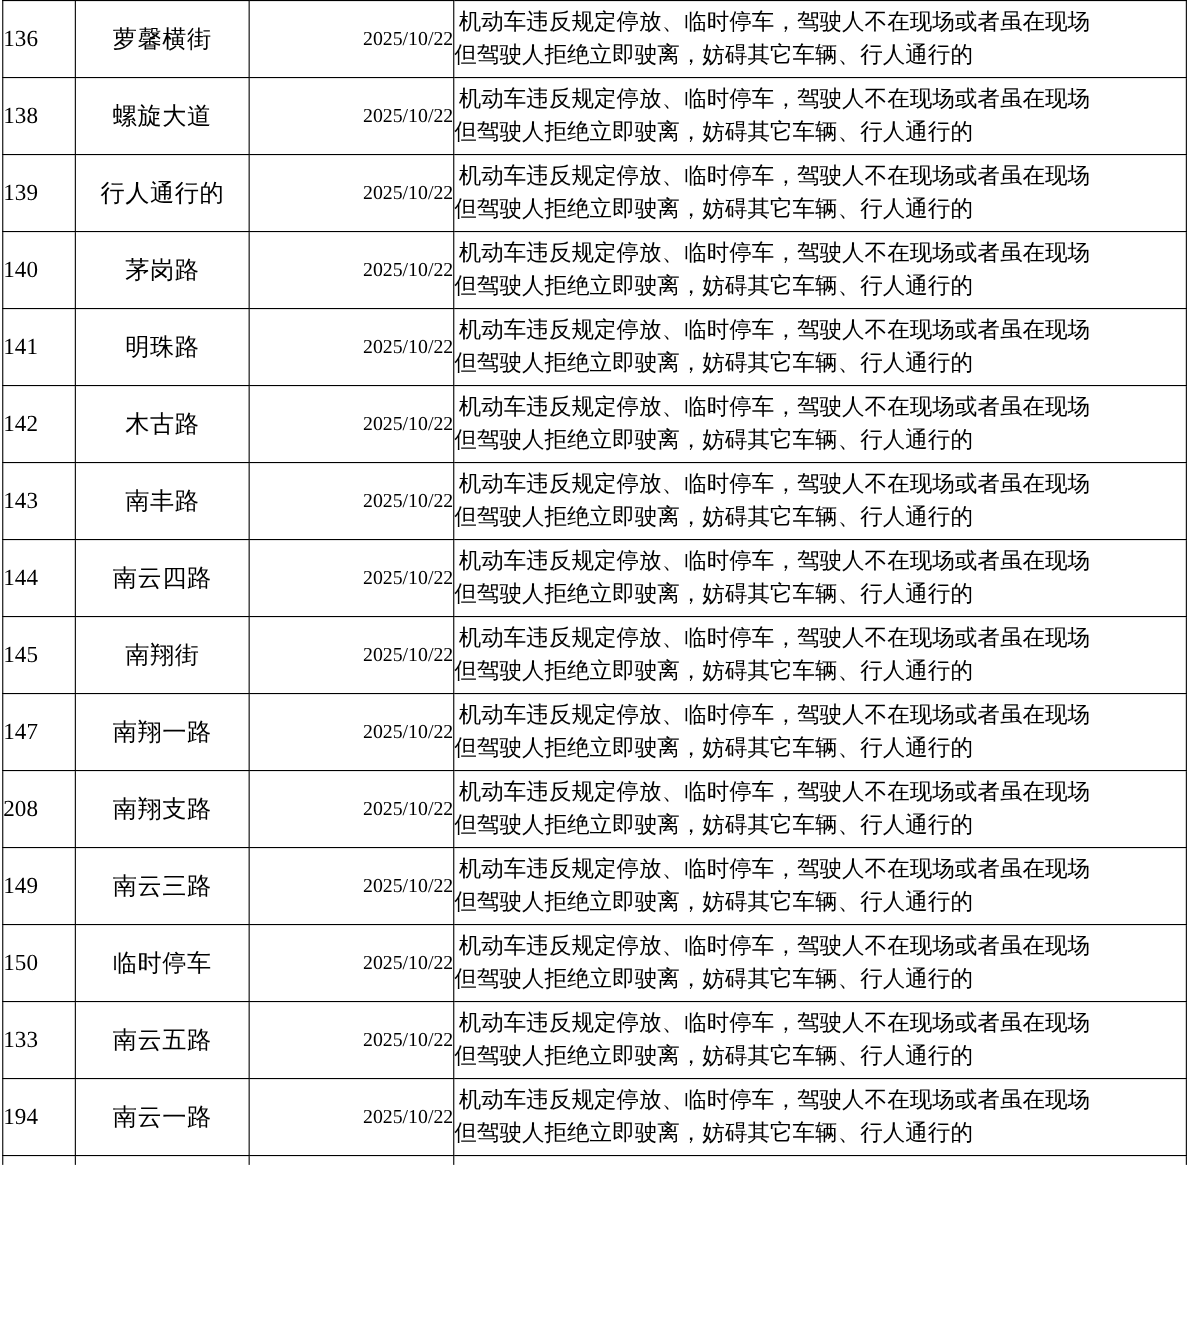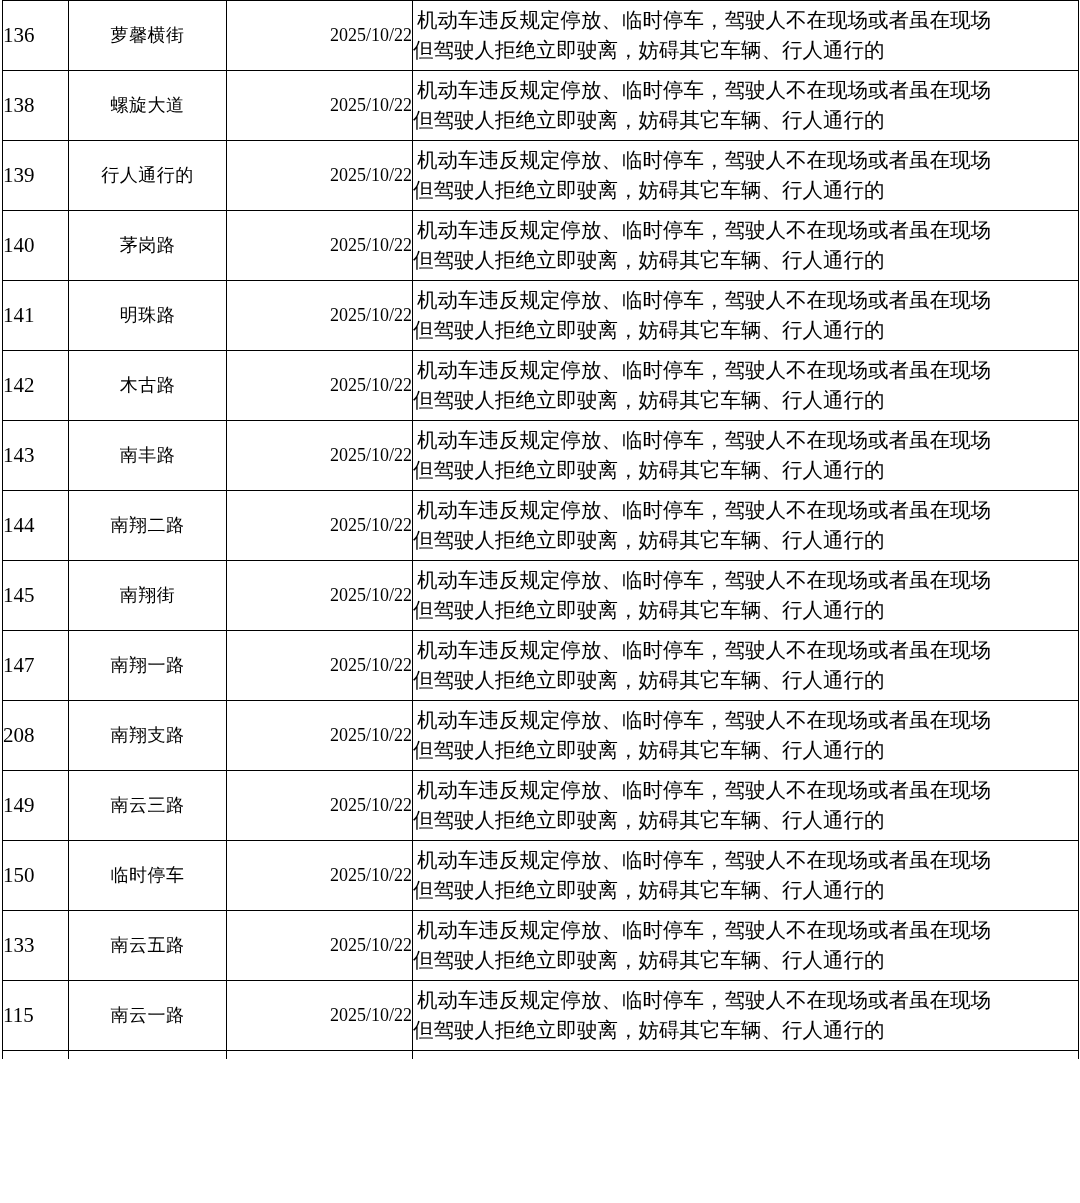--- a/index.html
+++ b/index.html
@@ -31,21 +31,21 @@
   .col-reason { width: 666px; }
 
   .cell-center {
     text-align: left;
     font-size: 21px;
     line-height: 1.25;
     padding: 4px 2px;
   }
   .cell-name {
     text-align: center;
-    font-size: 18px;
+    font-size: 22px;
     line-height: 1.25;
     padding: 4px 2px;
     letter-spacing: 0.5px;
   }
   .cell-date {
     text-align: right;
     font-size: 18px;
     line-height: 1.25;
     padding: 4px 2px;
   }
@@ -151,21 +151,21 @@
       <td class="cell-name">南丰路</td>
       <td class="cell-date">2025/10/22</td>
       <td class="cell-reason">
         <span class="reason-line line1">机动车违反规定停放、临时停车，驾驶人不在现场或者虽在现场</span>
         <span class="reason-line line2">但驾驶人拒绝立即驶离，妨碍其它车辆、行人通行的</span>
       </td>
     </tr>
 
     <tr class="data-row">
       <td class="cell-center">144</td>
-      <td class="cell-name">南翔二路</td>
+      <td class="cell-name">南云四路</td>
       <td class="cell-date">2025/10/22</td>
       <td class="cell-reason">
         <span class="reason-line line1">机动车违反规定停放、临时停车，驾驶人不在现场或者虽在现场</span>
         <span class="reason-line line2">但驾驶人拒绝立即驶离，妨碍其它车辆、行人通行的</span>
       </td>
     </tr>
 
     <tr class="data-row">
       <td class="cell-center">145</td>
       <td class="cell-name">南翔街</td>
@@ -221,21 +221,21 @@
       <td class="cell-center">133</td>
       <td class="cell-name">南云五路</td>
       <td class="cell-date">2025/10/22</td>
       <td class="cell-reason">
         <span class="reason-line line1">机动车违反规定停放、临时停车，驾驶人不在现场或者虽在现场</span>
         <span class="reason-line line2">但驾驶人拒绝立即驶离，妨碍其它车辆、行人通行的</span>
       </td>
     </tr>
 
     <tr class="data-row">
-      <td class="cell-center">115</td>
+      <td class="cell-center">194</td>
       <td class="cell-name">南云一路</td>
       <td class="cell-date">2025/10/22</td>
       <td class="cell-reason">
         <span class="reason-line line1">机动车违反规定停放、临时停车，驾驶人不在现场或者虽在现场</span>
         <span class="reason-line line2">但驾驶人拒绝立即驶离，妨碍其它车辆、行人通行的</span>
       </td>
     </tr>
 
     <tr class="partial-row">
       <td></td>

